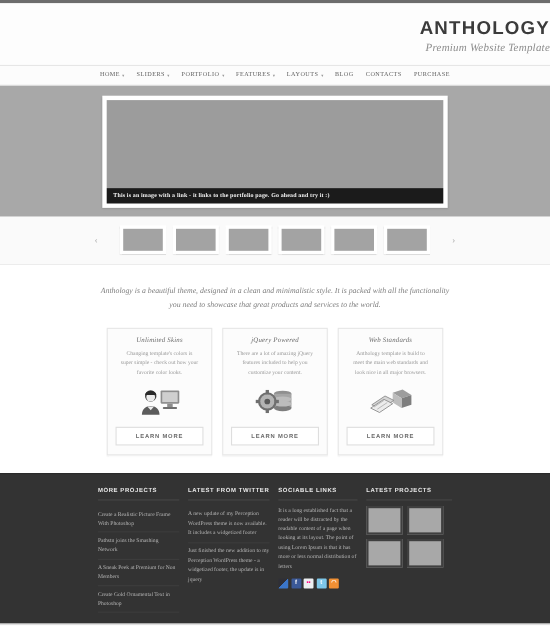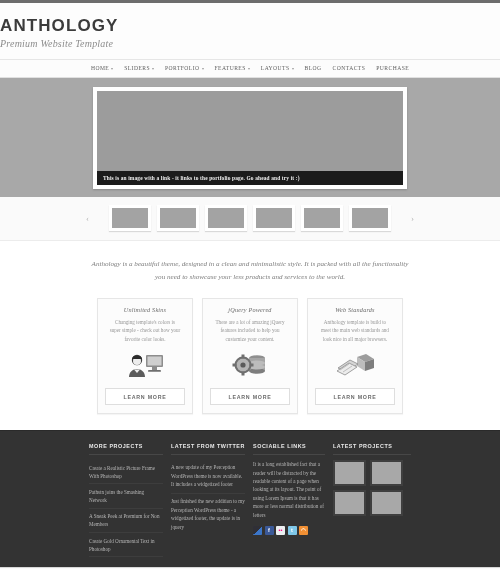--- a/index.html
+++ b/index.html
@@ -8,21 +8,21 @@
     background: #ffffff;
     font-family: "Liberation Serif", serif;
     overflow: hidden;
   }
   .page { width: 500px; height: 569px; position: relative; background: #fff; }
 
   
   .top-rule { height: 3px; background: #6d6d6d; }
 
   
-  .header { background: #fdfdfd; padding: 14px 0 10px; text-align: left; }
+  .header { background: #fdfdfd; padding: 14px 0 10px; text-align: right; }
   .logo {
     font-family: "Liberation Sans", sans-serif;
     font-weight: bold;
     font-size: 17px;
     letter-spacing: 1.1px;
     color: #3b3b3b;
     line-height: 1.1;
   }
   .tagline {
     font-family: "Liberation Serif", serif;
@@ -350,21 +350,21 @@
           </div>
         <div class="thumb">
             <i></i>
           </div>
       </div>
       <div class="arrow">›</div>
     </div>
   </div>
 
   <div class="intro">
-    <p>Anthology is a beautiful theme, designed in a clean and minimalistic style. It is packed with all the functionality you need to showcase your less products and services to the world.</p>
+    <p>Anthology is a beautiful theme, designed in a clean and minimalistic style. It is packed with all the functionality you need to showcase that great products and services to the world.</p>
   </div>
 
   <div class="features">
 
     <div class="fbox">
       <div class="fbox-title">Unlimited Skins</div>
       <div class="fbox-desc">Changing template's colors is super simple - check out how your favorite color looks.</div>
       <div class="fbox-icon">
         <svg width="38" height="30" viewBox="0 0 38 30">
           <rect x="20" y="5" width="17" height="12" rx="1" fill="#8d8d8d"></rect>

